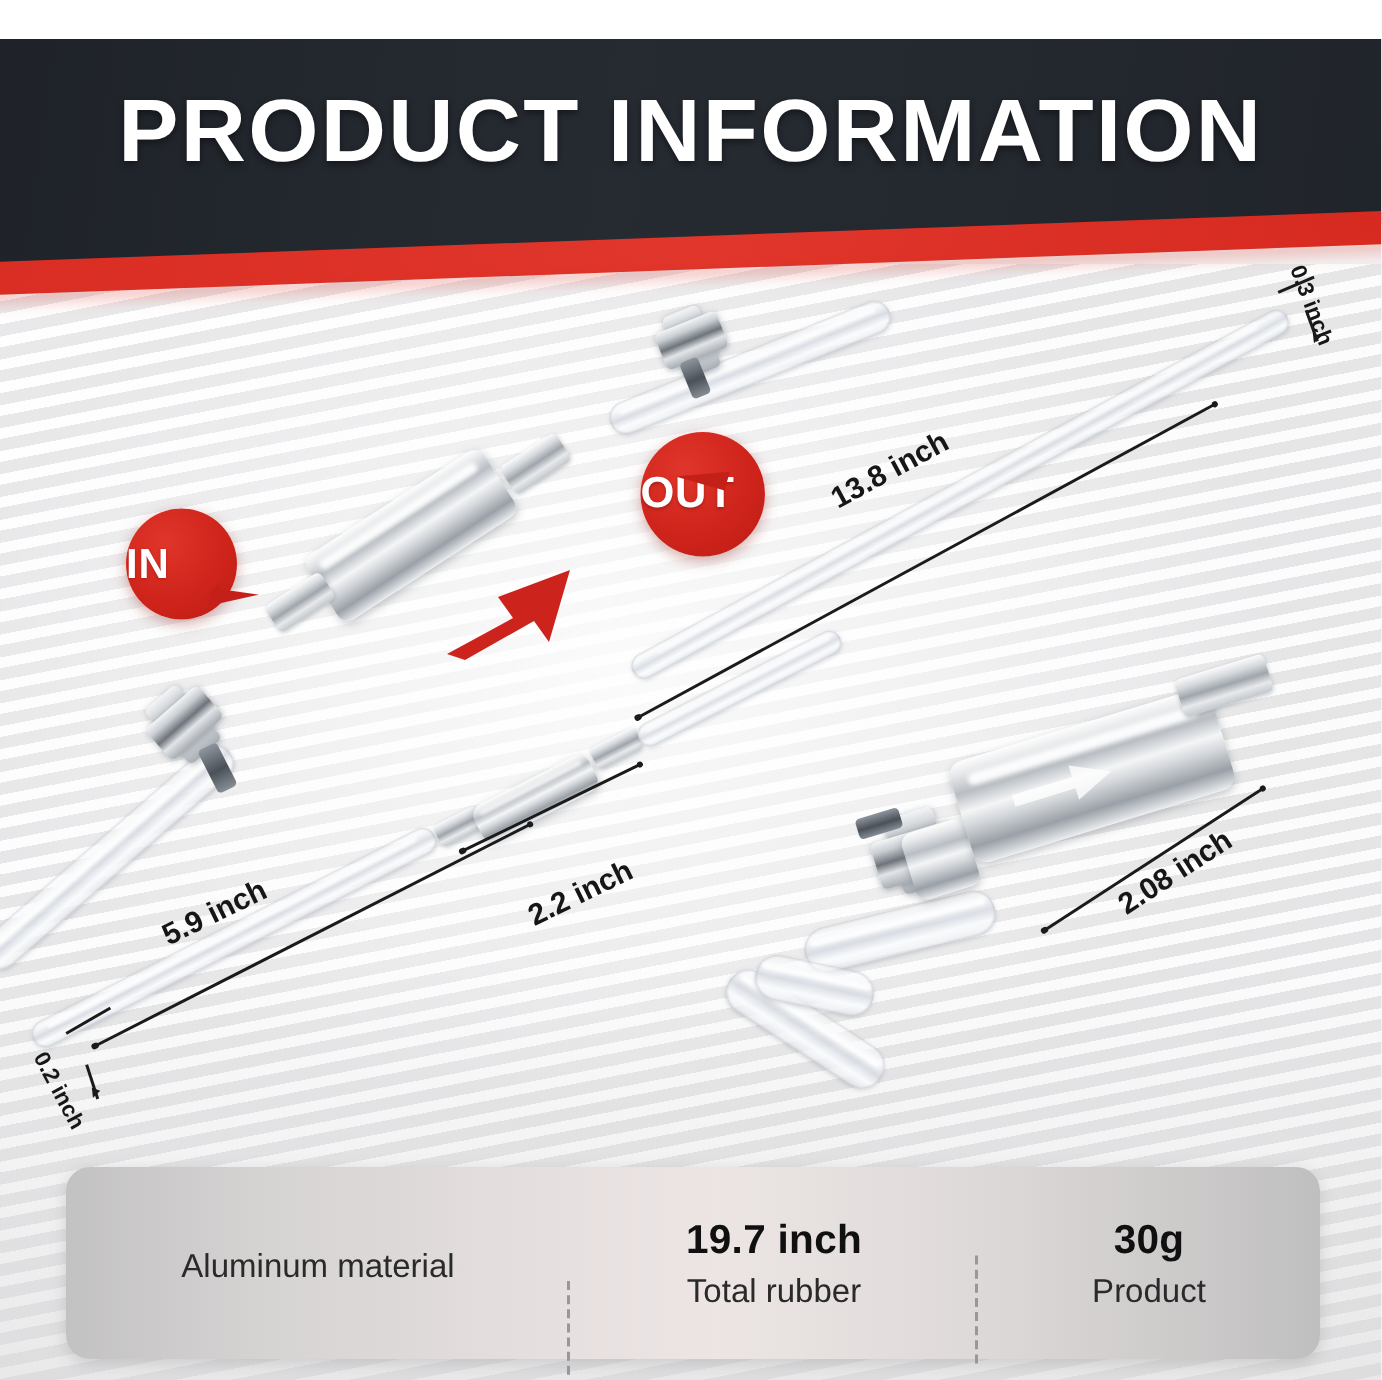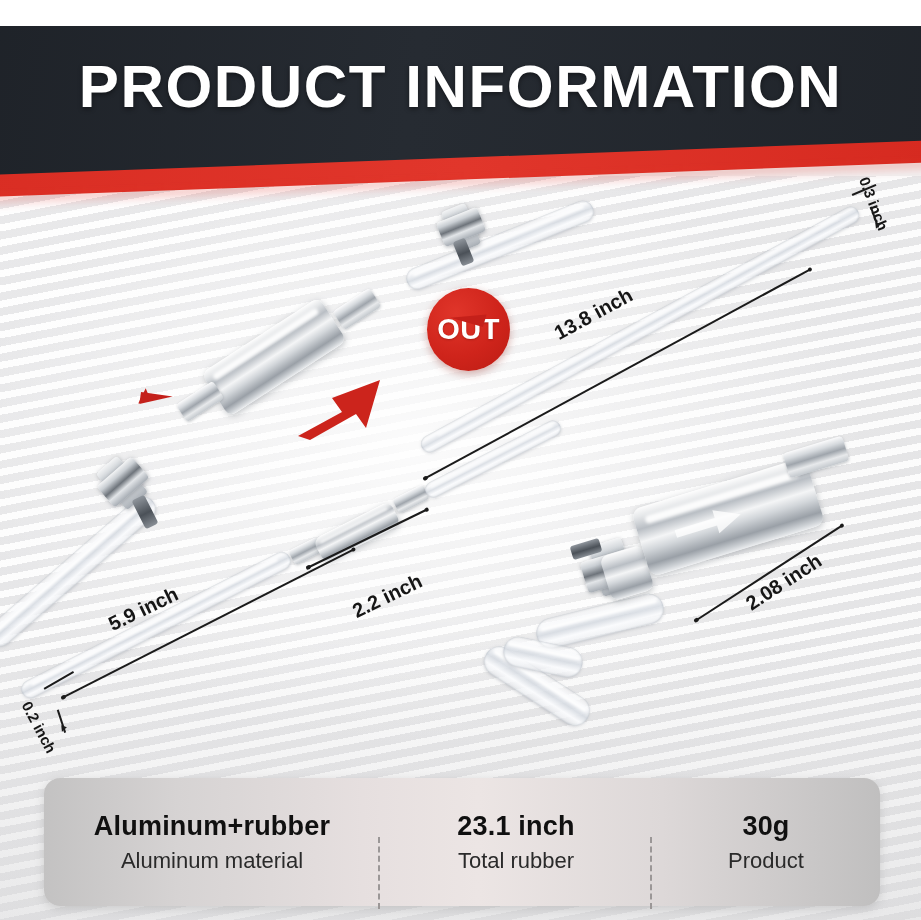--- a/index.html
+++ b/index.html
@@ -73,21 +73,21 @@
   .clamp{position:absolute;border-radius:4px;
     background:linear-gradient(180deg,#f3f4f5 0%,#c9ced3 22%,#6e747b 48%,#e2e5e8 70%,#a6acb3 100%);
     box-shadow:0 1px 4px rgba(100,106,114,.5);}
   .clamp-screw{position:absolute;border-radius:3px;
     background:linear-gradient(180deg,#8f959c 0%,#4b5158 55%,#878d94 100%);}
 
   
   .badge{position:absolute;border-radius:50%;
     background:radial-gradient(circle at 35% 30%,#e0352a 0%,#cf241b 55%,#bb1c14 100%);
     box-shadow:0 3px 9px rgba(140,25,18,.35);
-    display:flex;align-items:center;justify-content:center;}
+    display:flex;align-items:center;justify-content:flex-start;}
   .badge span{color:#fff;font-weight:bold;letter-spacing:.5px;
     font-family:"Liberation Sans Narrow","Liberation Sans",sans-serif;
     text-shadow:0 1px 2px rgba(120,20,14,.45);}
   .badge-tail{position:absolute;width:0;height:0;}
 
   
   .red-arrow{position:absolute;}
 
   
   .dim{position:absolute;color:#161616;font-weight:bold;white-space:nowrap;
@@ -156,20 +156,23 @@
     <div class="chrome" style="left:24px;top:55px;width:140px;height:52px;
                 transform:rotate(-33deg);transform-origin:50% 50%;">
       <div class="chrome-sheen"></div>
     </div>
     <div class="barb" style="left:155px;top:22px;width:44px;height:22px;
                 transform:rotate(-33deg);transform-origin:50% 50%;"></div>
     <div class="barb" style="left:-2px;top:115px;width:44px;height:21px;
                 transform:rotate(-33deg);transform-origin:50% 50%;"></div>
   </div>
 
+  <div class="badge" style="left:84px;top:313px;width:74px;height:74px;">
+    <span style="font-size:28px;">IN</span>
+  </div>
   <div class="badge-tail" style="left:140px;top:370px;border-left:9px solid #c4201a;border-top:8px solid transparent;
               border-bottom:9px solid transparent;transform:rotate(26deg);width:0;height:0;
               border-right:30px solid transparent;"></div>
   <div style="position:absolute;left:141px;top:366px;width:0;height:0;
               border-top:12px solid #c4201a;border-right:32px solid transparent;
               transform:rotate(8deg);transform-origin:0 0;"></div>
 
   <div class="badge" style="left:427px;top:262px;width:83px;height:83px;">
     <span style="font-size:29px;">OUT</span>
   </div>
@@ -282,26 +285,25 @@
   <div>
     <div class="dim" style="left:26px;top:668px;font-size:15px;
                 transform:rotate(62deg);transform-origin:0 50%;">0.2 inch</div>
     <div class="arrowline" style="left:44px;top:662px;width:34px;transform:rotate(-30deg);"></div>
     <div class="arrowline" style="left:58px;top:683px;width:24px;transform:rotate(72deg);"></div>
     <div class="arrowhead" style="left:60px;top:700px;transform:rotate(110deg);"></div>
   </div>
 
   <div class="spec">
     <div class="spec-col c1">
-      <div class="spec-val">Aluminum+rubber</div>
       <div class="spec-lbl">Aluminum material</div>
       <div class="spec-div" style="right:0;"></div>
     </div>
     <div class="spec-col c2">
-      <div class="spec-val">23.1 inch</div>
+      <div class="spec-val">19.7 inch</div>
       <div class="spec-lbl">Total rubber</div>
       <div class="spec-div" style="right:0;"></div>
     </div>
     <div class="spec-col c3">
       <div class="spec-val">30g</div>
       <div class="spec-lbl">Product</div>
     </div>
   </div>
 
 </div>

